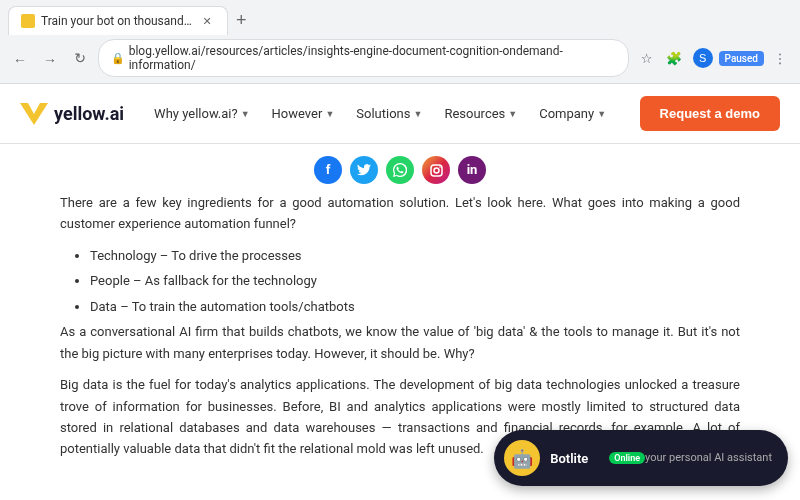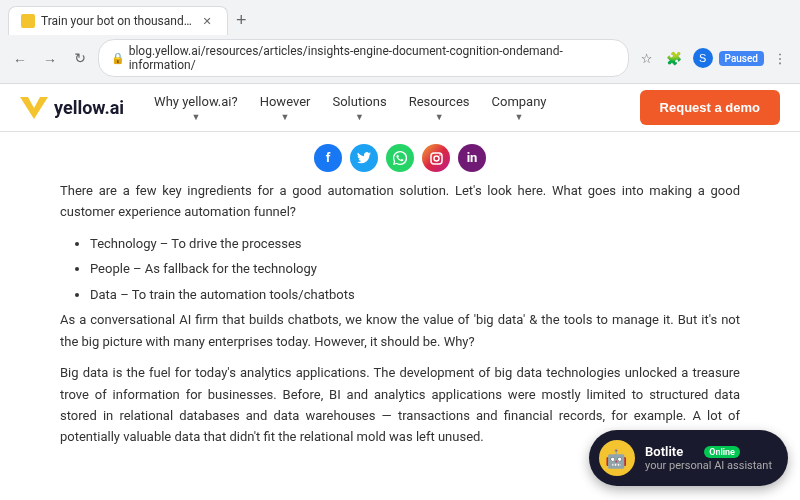--- a/index.html
+++ b/index.html
@@ -144,21 +144,21 @@
       font-weight: 500;
     }
 
     
     .site-header {
       background: #fff;
       border-bottom: 1px solid #e0e0e0;
       padding: 0 20px;
       display: flex;
       align-items: center;
-      height: 48px;
+      height: 60px;
       gap: 20px;
     }
     .logo {
       display: flex;
       align-items: center;
       gap: 6px;
       font-size: 18px;
       font-weight: 700;
       color: #1a1a2e;
       text-decoration: none;
@@ -176,21 +176,20 @@
     .nav-item {
       display: flex;
       align-items: center;
       gap: 3px;
       padding: 6px 10px;
       font-size: 13px;
       color: #333;
       cursor: pointer;
       border-radius: 4px;
       white-space: nowrap;
-      flex-direction: column;
     }
     .nav-chevron { font-size: 9px; color: #666; }
     .request-demo-btn {
       background: #f05a28;
       color: white;
       border: none;
       padding: 10px 20px;
       border-radius: 6px;
       font-size: 13px;
       font-weight: 600;
@@ -268,21 +267,21 @@
       height: 36px;
       background: #f4c430;
       border-radius: 50%;
       display: flex;
       align-items: center;
       justify-content: center;
       font-size: 18px;
     }
     .chat-info {
       display: flex;
-      flex-direction: column;
+      flex-direction: row;
     }
     .chat-name-row {
       display: flex;
       align-items: center;
       gap: 5px;
     }
     .chat-name {
       color: white;
       font-size: 13px;
       font-weight: 600;

